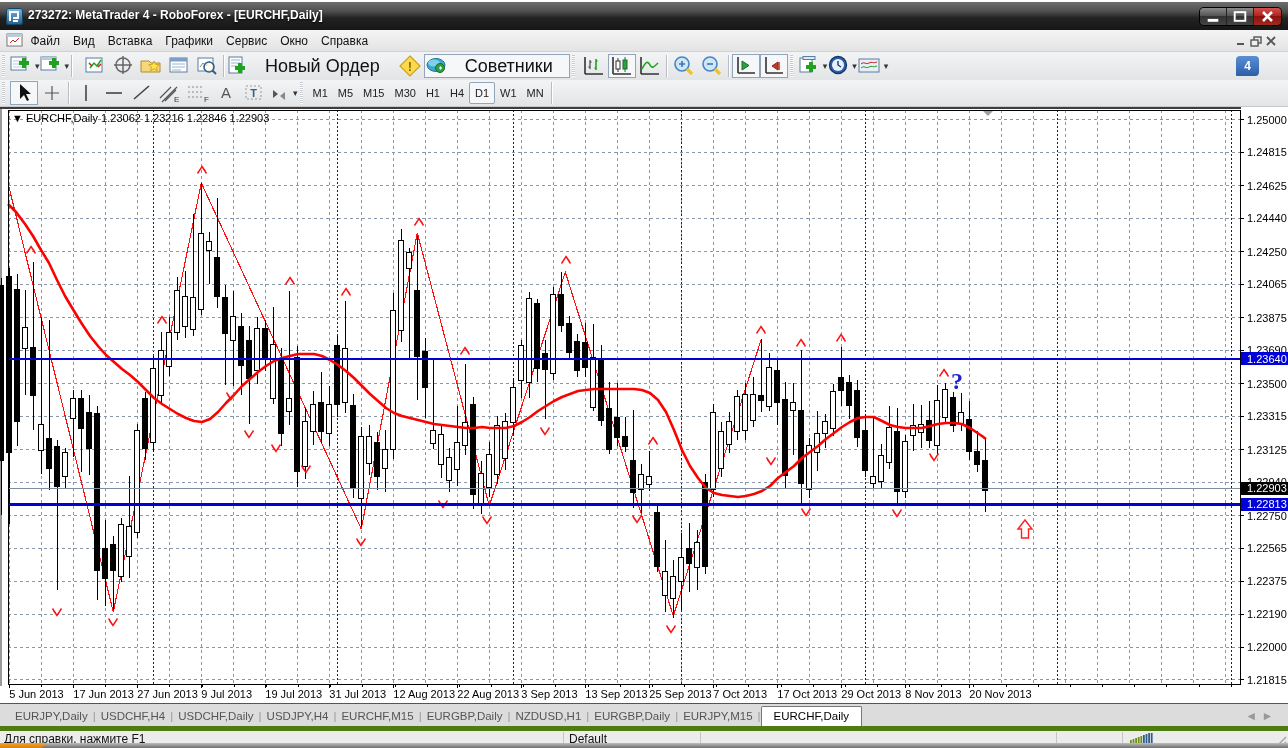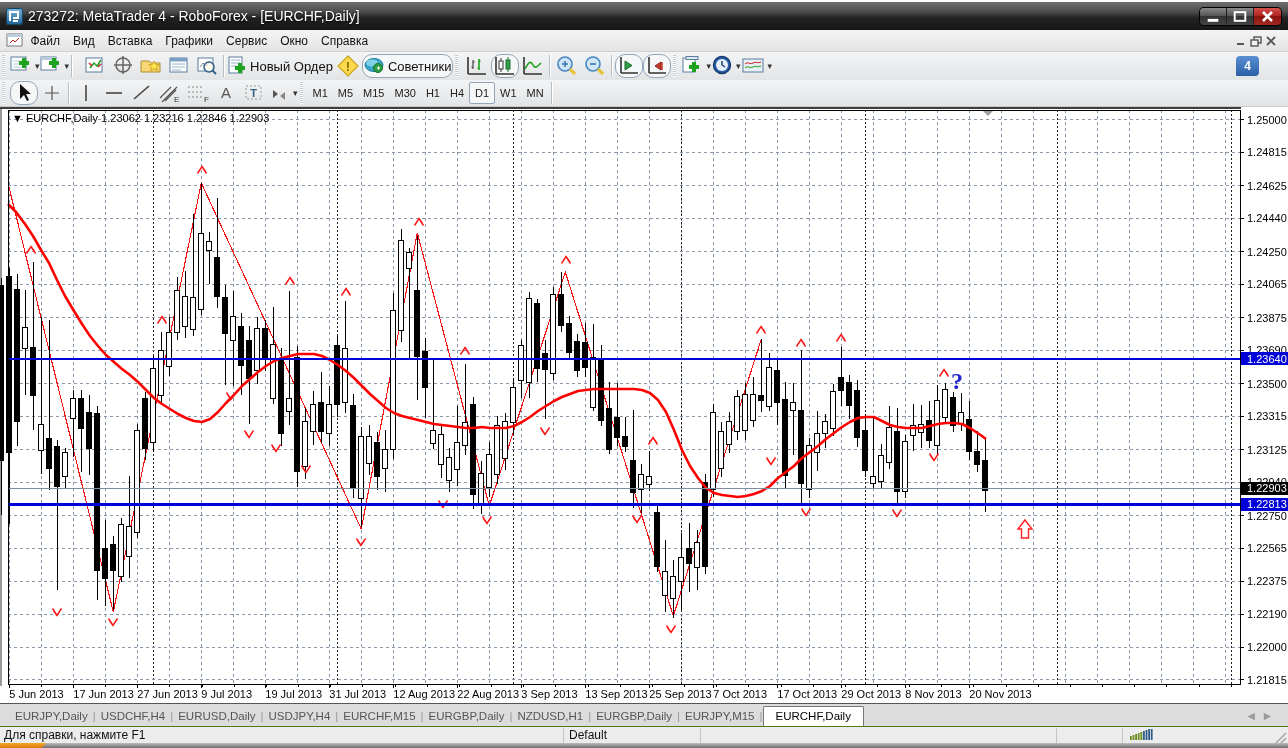--- a/index.html
+++ b/index.html
@@ -1,45 +1,45 @@
 <!DOCTYPE html>
 <html><head><meta charset="utf-8"><title>MT4</title><style>
 *{margin:0;padding:0;box-sizing:border-box}
 html,body{width:1288px;height:748px;overflow:hidden;font-family:"Liberation Sans",sans-serif}
 #app{position:relative;width:1288px;height:748px;background:#e9e9e9}
 #titlebar{position:absolute;left:0;top:0;width:1288px;height:30px;background:linear-gradient(#fdfdfd 0,#fdfdfd 6%,#6e6e6e 7%,#4e4e4e 38%,#222 60%,#161616 100%);}
 #titlebar .ticon{position:absolute;left:6px;top:8px;width:17px;height:17px;border-radius:3px;background:linear-gradient(#7db7dc,#1c5f93);box-shadow:inset 0 0 0 1px #16425f;}
 #titlebar .ticon svg{position:absolute;left:0;top:0}
-#titlebar .ttext{position:absolute;left:28px;top:8px;color:#fff;font-size:14px;font-weight:normal;text-shadow:0 1px 2px #000}
+#titlebar .ttext{position:absolute;left:28px;top:8px;color:#fff;font-size:12px;font-weight:bold;text-shadow:0 1px 2px #000}
 .winbtns{position:absolute;right:7px;top:8px;height:17px;display:flex;border-radius:4px;overflow:hidden;box-shadow:0 0 0 1px #000}
 .winbtns .wb{width:27px;height:17px;display:flex;align-items:center;justify-content:center;background:linear-gradient(#8a8a8a,#555 45%,#333 50%,#444);border-right:1px solid #222}
 .winbtns .wb.close{background:linear-gradient(#d3504a,#b02520 45%,#8c120e 50%,#a02a20);border-right:none}
 #menubar{position:absolute;left:0;top:30px;width:1288px;height:22px;background:linear-gradient(#f4f4f4,#e4e4e4);border-bottom:1px solid #d0d0d0;display:flex}
 #menubar .mitem{padding:4px 6.5px 0 6.5px;font-size:12px;color:#111;white-space:nowrap}
 #menubar .micon{width:18px;height:16px;margin:2px 0 0 6px;flex:none}
 .mdibtns{position:absolute;right:10px;top:3px;display:flex}
 .mdibtns .mb{width:15px;height:15px;margin-left:0;display:flex;align-items:center;justify-content:center}
 #toolbar1{position:absolute;left:0;top:52px;width:1288px;height:28px;background:linear-gradient(#f3f4f5,#e2e4e6);display:flex;align-items:center}
 #toolbar2{position:absolute;left:0;top:80px;width:1288px;height:27px;background:linear-gradient(#f3f4f5,#e2e4e6);display:flex;align-items:center;border-bottom:1px solid #c8c8c8}
 .tb{height:24px;min-width:28px;padding:0;display:flex;align-items:center;justify-content:center;position:relative}
-.tb.pressed{background:#f6f7f8;border:1px solid #93a5bb;border-radius:10px}
-.tb .tlab{font-size:13px;color:#111;margin:0 1px}
+.tb.pressed{background:#f6f7f8;border:1px solid #93a5bb;border-radius:0}
+.tb .tlab{font-size:18px;color:#111;margin:0 16px}
 .tb .drop{font-size:9px;color:#333;margin-left:1px}
 .sep{width:1px;height:22px;background:#b9bcc0;margin:0 3px 0 2px;box-shadow:1px 0 0 #fff}
 .grip{width:7px;height:22px;margin:0 2px 0 1px;background-image:repeating-linear-gradient(#c6c9cd 0,#c6c9cd 1px,#fff 1px,#fff 2px);background-size:3px 100%;background-repeat:no-repeat;background-position:1px 0}
 .tfb{height:22px;padding:0 5px;display:flex;align-items:center;font-size:11px;color:#222}
 .tfb.pressed{background:#f6f7f8;border:1px solid #93a5bb;border-radius:2px}
 #chart{position:absolute;left:0;top:107px;width:1288px;height:596px}
 #tabbar{position:absolute;left:0;top:703px;width:1288px;height:23px;background:#dcdcdc;border-top:1px solid #555;font-size:11.5px}
 #tabbar .tabs{position:absolute;left:10px;top:0;height:23px;display:flex;align-items:center;color:#555}
 #tabbar .tsep{color:#999;margin:0}
 #tabbar .tab{padding:3px 5px 2px}
 #tabbar .tab.active{background:#fff;border:1px solid #777;border-bottom:none;border-radius:2px 2px 0 0;color:#000;padding:3px 12px 4px;margin-top:1px}
 #tabbar .tscroll{position:absolute;right:8px;top:6px;color:#999;font-size:9.5px;letter-spacing:9px}
-#statusbar{position:absolute;left:0;top:726px;width:1288px;height:17px;background:#ececec;border-top:1px solid #4d7c0f;font-size:12px;color:#111}
+#statusbar{position:absolute;left:0;top:726px;width:1288px;height:17px;background:#ececec;border-top:5px solid #4d7c0f;font-size:12px;color:#111}
 #statusbar .sp{position:absolute;top:1px;height:15px;border-left:1px solid #c5c5c5}
 #bottomedge{position:absolute;left:0;top:743px;width:1288px;height:5px;background:linear-gradient(#bdbdbd,#6e6e6e)}
 #bottomedge .orange{position:absolute;left:0;top:0;width:46px;height:5px;background:linear-gradient(#f5a623,#d97b12);clip-path:polygon(0 0,100% 0,91% 100%,0 100%)}
 </style></head><body>
 <div id="app">
 <div id="titlebar">
 <div class="ticon">
         <svg width="17" height="17" viewBox="0 0 17 17" style="">
           <path d="M4 13 V4 h8 v6 h-5" fill="none" stroke="#fff" stroke-width="2"></path>
           <path d="M7 13 h5" stroke="#fff" stroke-width="2"></path>
@@ -801,21 +801,21 @@
         <line x1="1199.1" y1="577" x2="1199.1" y2="580" stroke="#000" stroke-width="1"></line>
         <line x1="1231.2" y1="577" x2="1231.2" y2="580" stroke="#000" stroke-width="1"></line>
       </svg>
     </div>
 <div id="tabbar">
       <div class="tabs">
 <span class="tab">EURJPY,Daily</span>
 <span class="tsep">|</span>
 <span class="tab">USDCHF,H4</span>
 <span class="tsep">|</span>
-<span class="tab">EURUSD,Daily</span>
+<span class="tab">USDCHF,Daily</span>
 <span class="tsep">|</span>
 <span class="tab">USDJPY,H4</span>
 <span class="tsep">|</span>
 <span class="tab">EURCHF,M15</span>
 <span class="tsep">|</span>
 <span class="tab">EURGBP,Daily</span>
 <span class="tsep">|</span>
 <span class="tab">NZDUSD,H1</span>
 <span class="tsep">|</span>
 <span class="tab">EURGBP,Daily</span>

